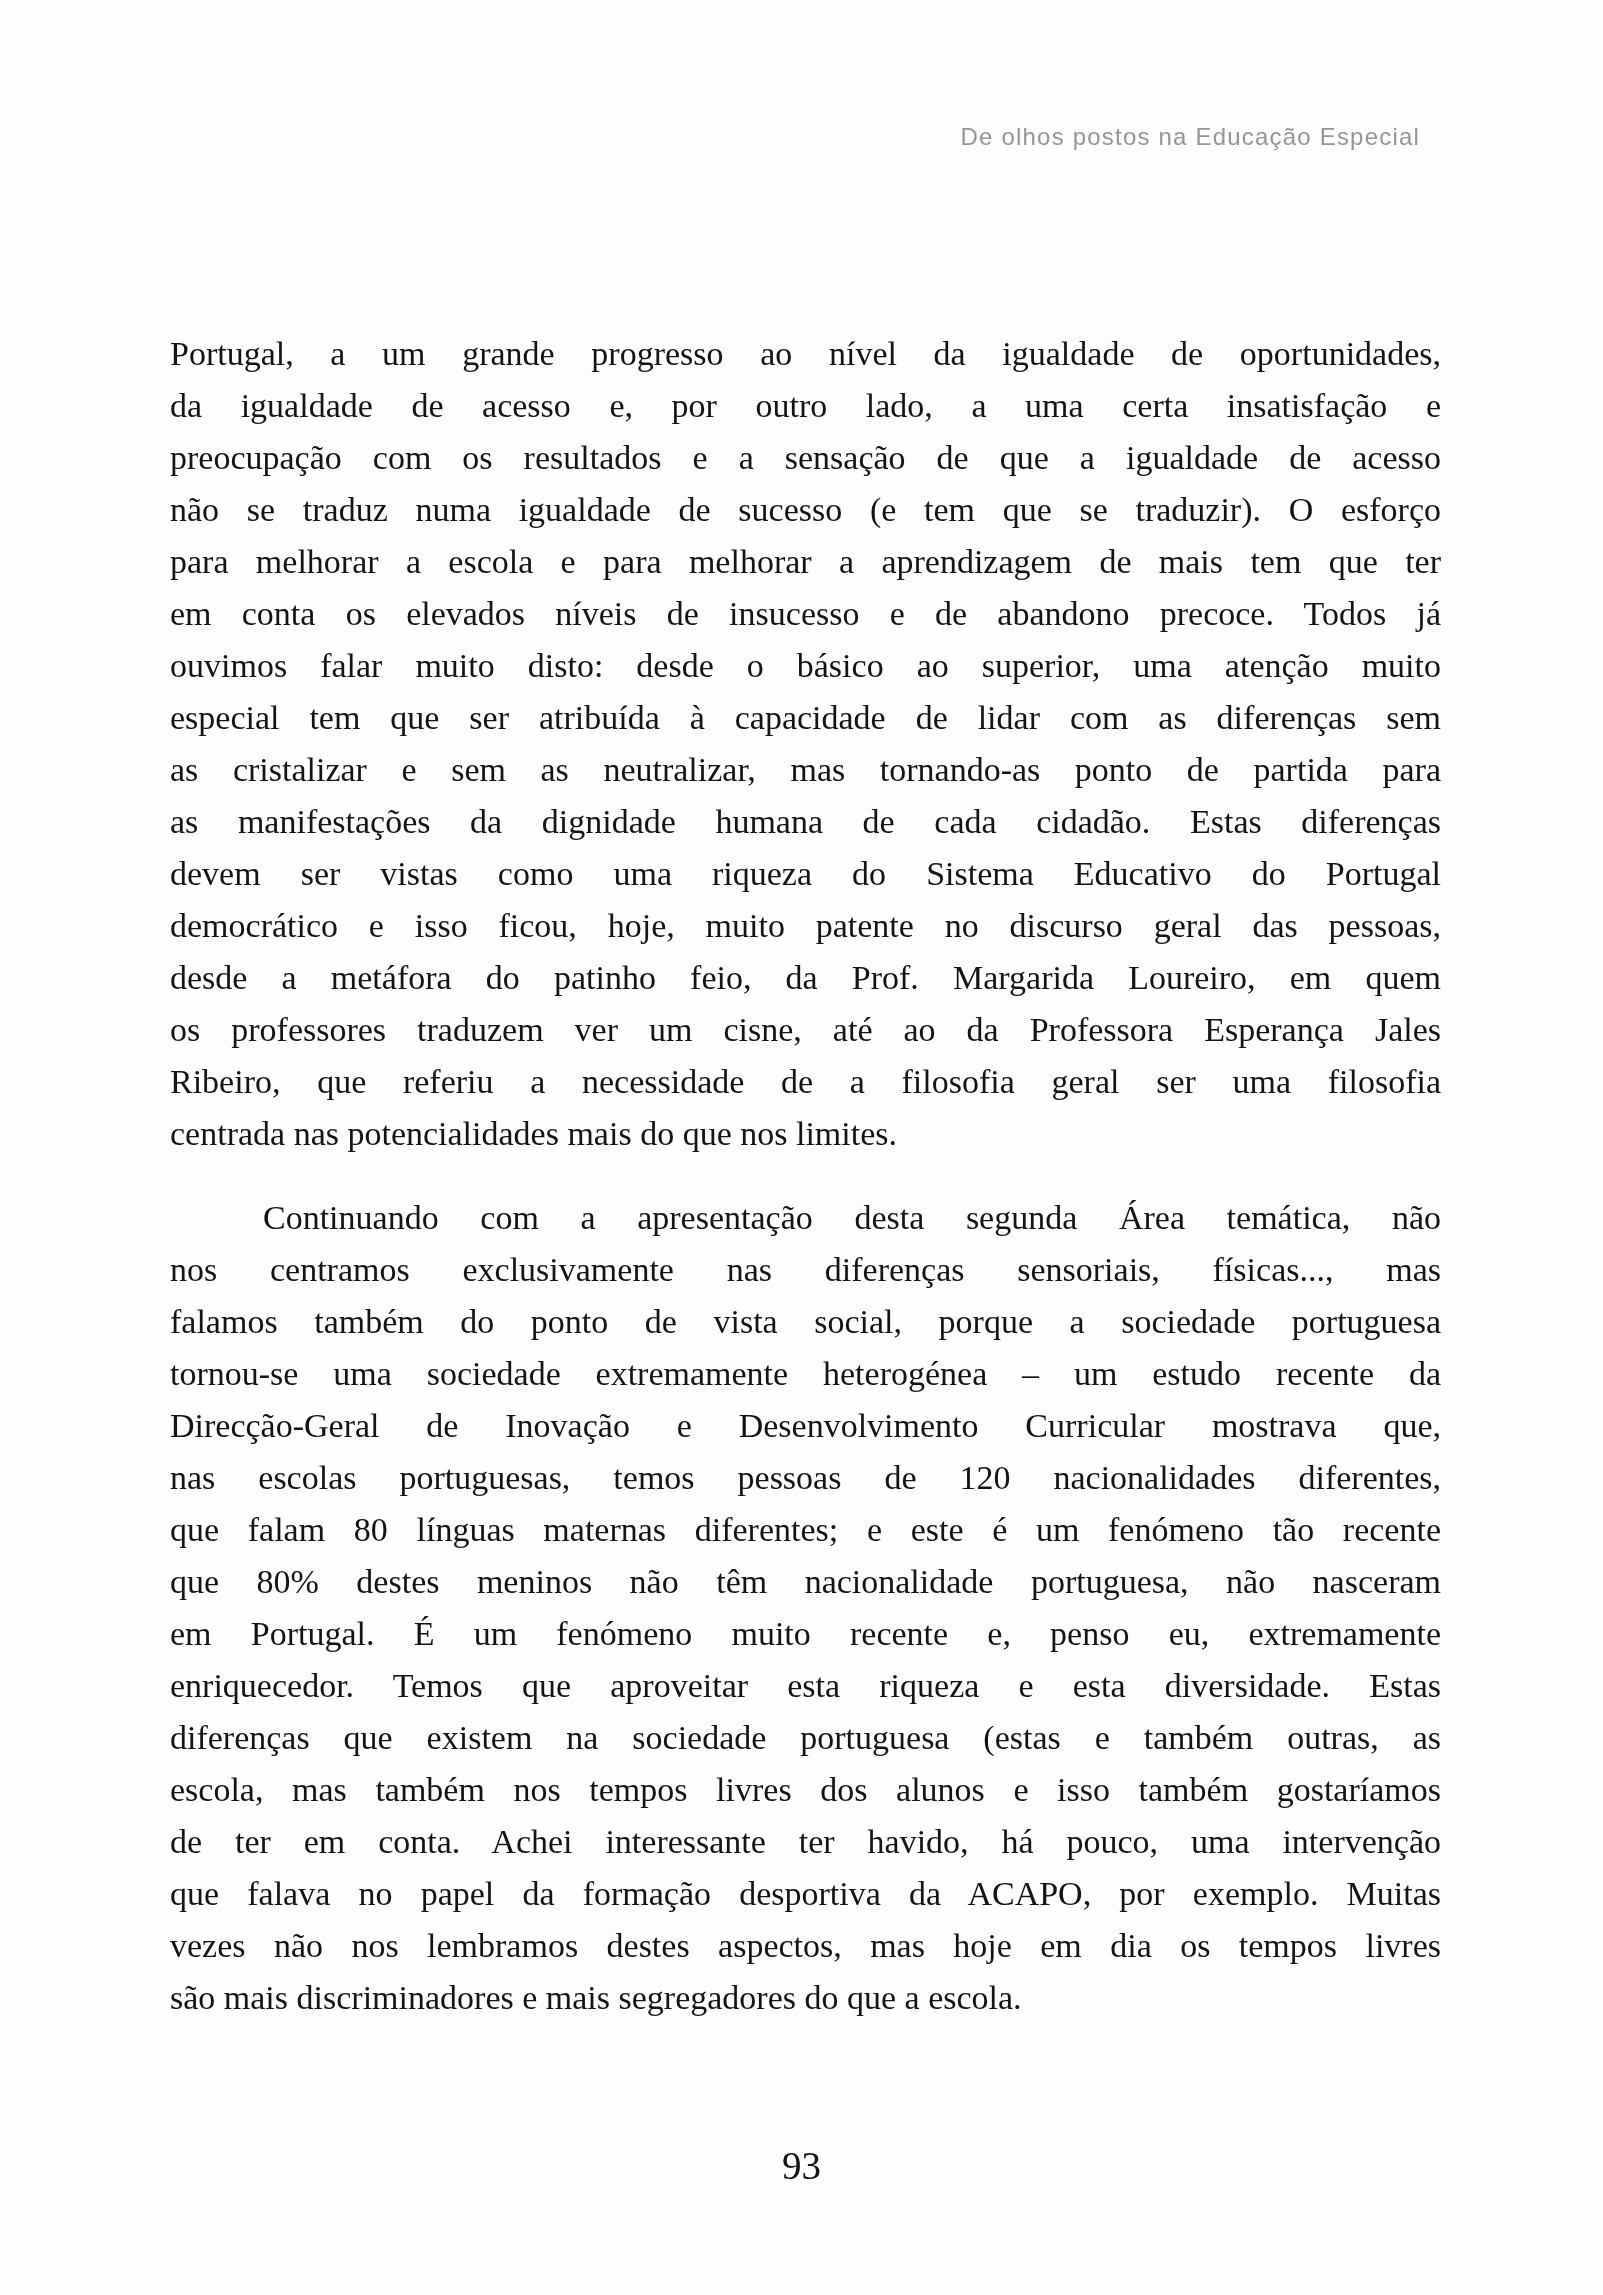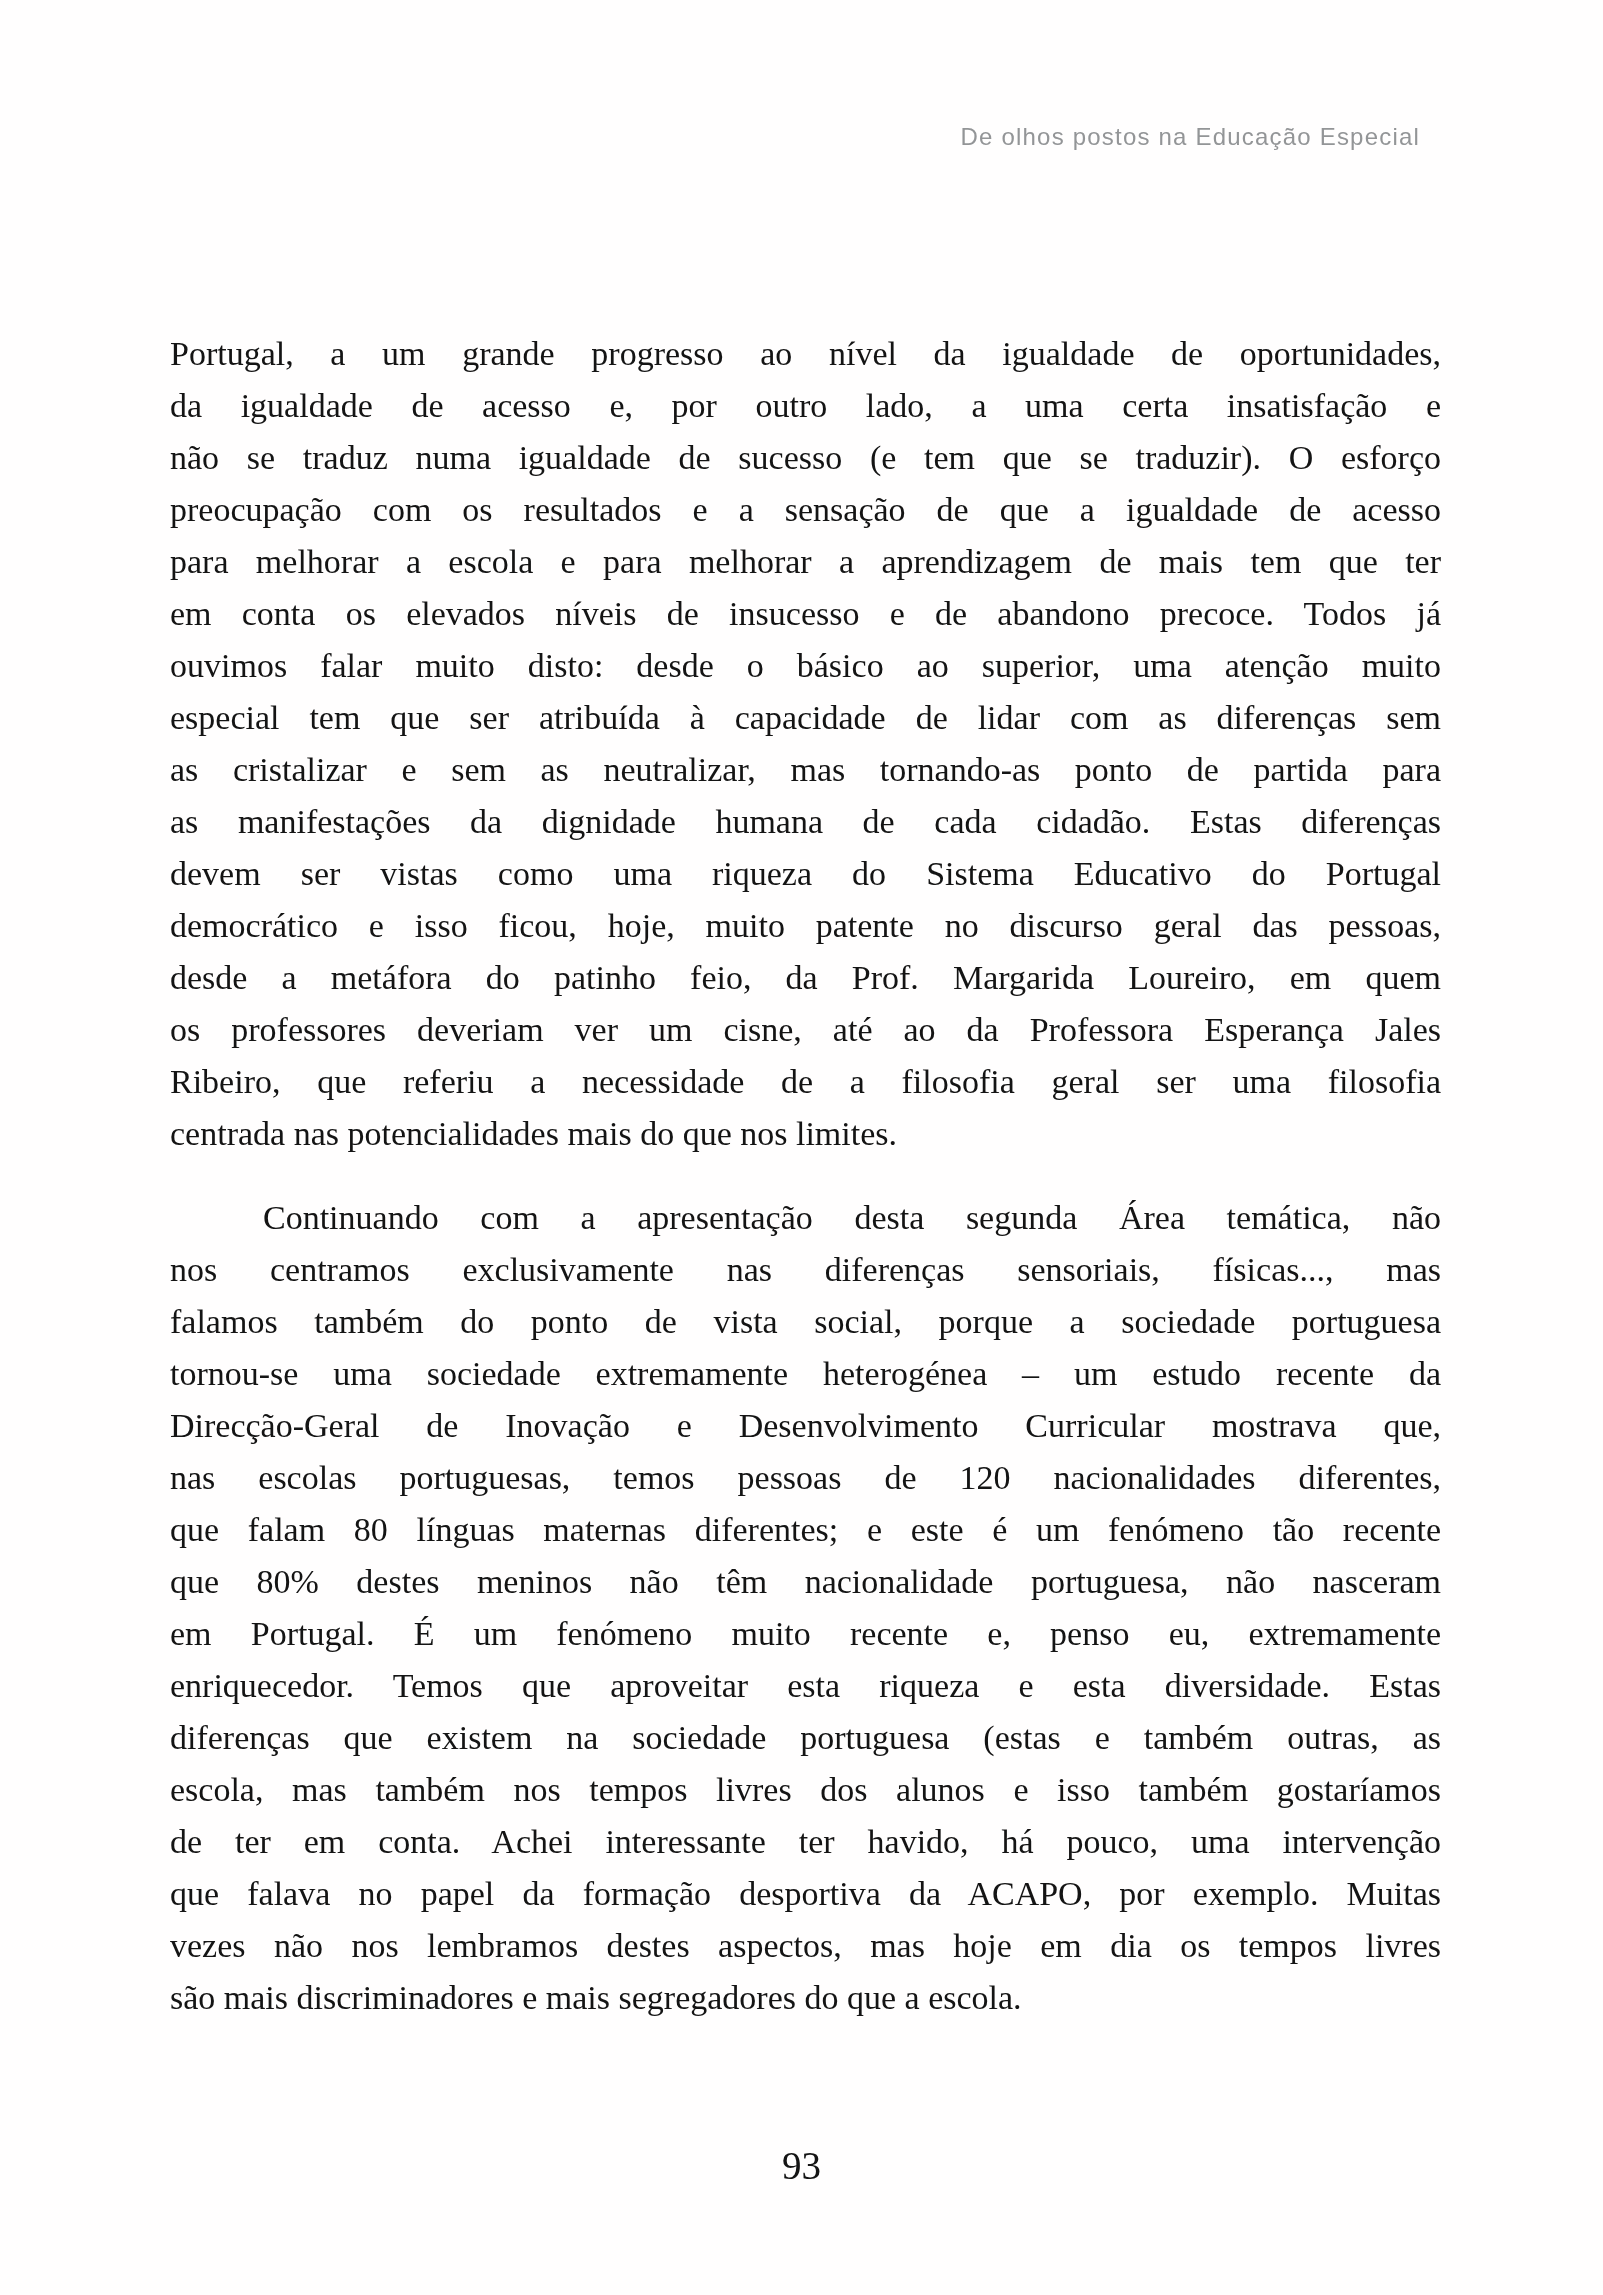--- a/index.html
+++ b/index.html
@@ -66,32 +66,32 @@
 </head>
 <body>
 
 <div class="page">
   <div class="running-header">De olhos postos na Educação Especial</div>
 
   <main class="text-block">
       <div class="para">
         <div class="line">Portugal, a um grande progresso ao nível da igualdade de oportunidades,</div>
         <div class="line">da igualdade de acesso e, por outro lado, a uma certa insatisfação e</div>
+        <div class="line">preocupação com os resultados e a sensação de que a igualdade de acesso</div>
         <div class="line">não se traduz numa igualdade de sucesso (e tem que se traduzir). O esforço</div>
-        <div class="line">preocupação com os resultados e a sensação de que a igualdade de acesso</div>
         <div class="line">para melhorar a escola e para melhorar a aprendizagem de mais tem que ter</div>
         <div class="line">em conta os elevados níveis de insucesso e de abandono precoce. Todos já</div>
         <div class="line">ouvimos falar muito disto: desde o básico ao superior, uma atenção muito</div>
         <div class="line">especial tem que ser atribuída à capacidade de lidar com as diferenças sem</div>
         <div class="line">as cristalizar e sem as neutralizar, mas tornando-as ponto de partida para</div>
         <div class="line">as manifestações da dignidade humana de cada cidadão. Estas diferenças</div>
         <div class="line">devem ser vistas como uma riqueza do Sistema Educativo do Portugal</div>
         <div class="line">democrático e isso ficou, hoje, muito patente no discurso geral das pessoas,</div>
         <div class="line">desde a metáfora do patinho feio, da Prof. Margarida Loureiro, em quem</div>
-        <div class="line">os professores deveriam ver um cisne, até ao da Professora Esperança Jales</div>
+        <div class="line">os professores traduzem ver um cisne, até ao da Professora Esperança Jales</div>
         <div class="line">Ribeiro, que referiu a necessidade de a filosofia geral ser uma filosofia</div>
         <div class="line last">centrada nas potencialidades mais do que nos limites.</div>
       </div>
       <div class="para">
         <div class="line indent">Continuando com a apresentação desta segunda Área temática, não</div>
         <div class="line">nos centramos exclusivamente nas diferenças sensoriais, físicas..., mas</div>
         <div class="line">falamos também do ponto de vista social, porque a sociedade portuguesa</div>
         <div class="line">tornou-se uma sociedade extremamente heterogénea – um estudo recente da</div>
         <div class="line">Direcção-Geral de Inovação e Desenvolvimento Curricular mostrava que,</div>
         <div class="line">nas escolas portuguesas, temos pessoas de 120 nacionalidades diferentes,</div>

